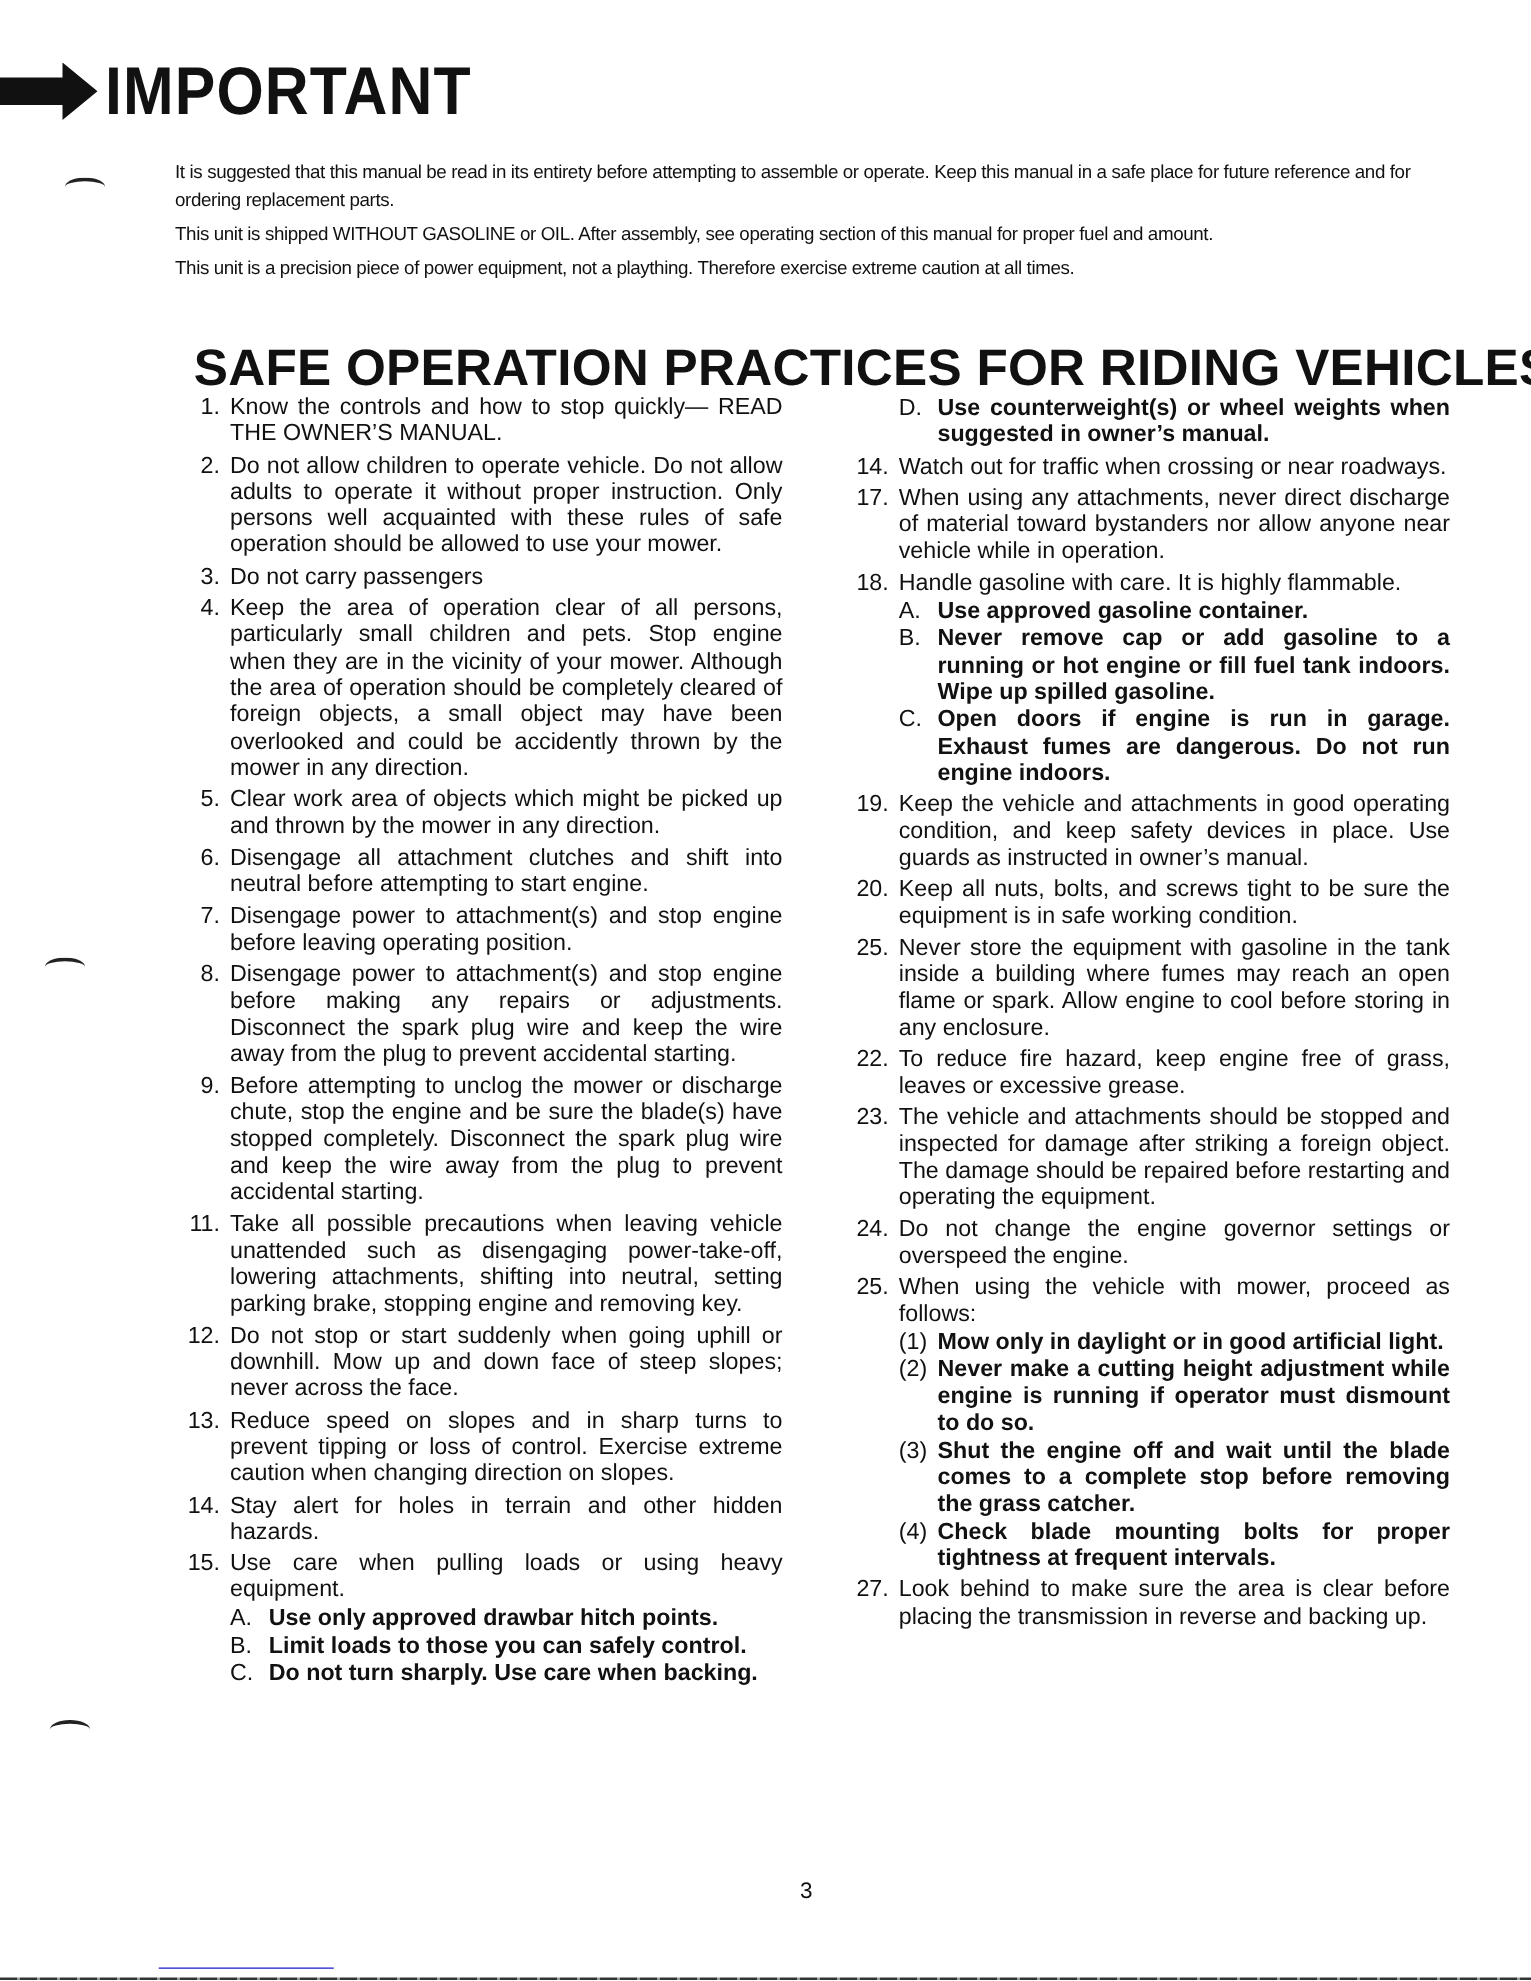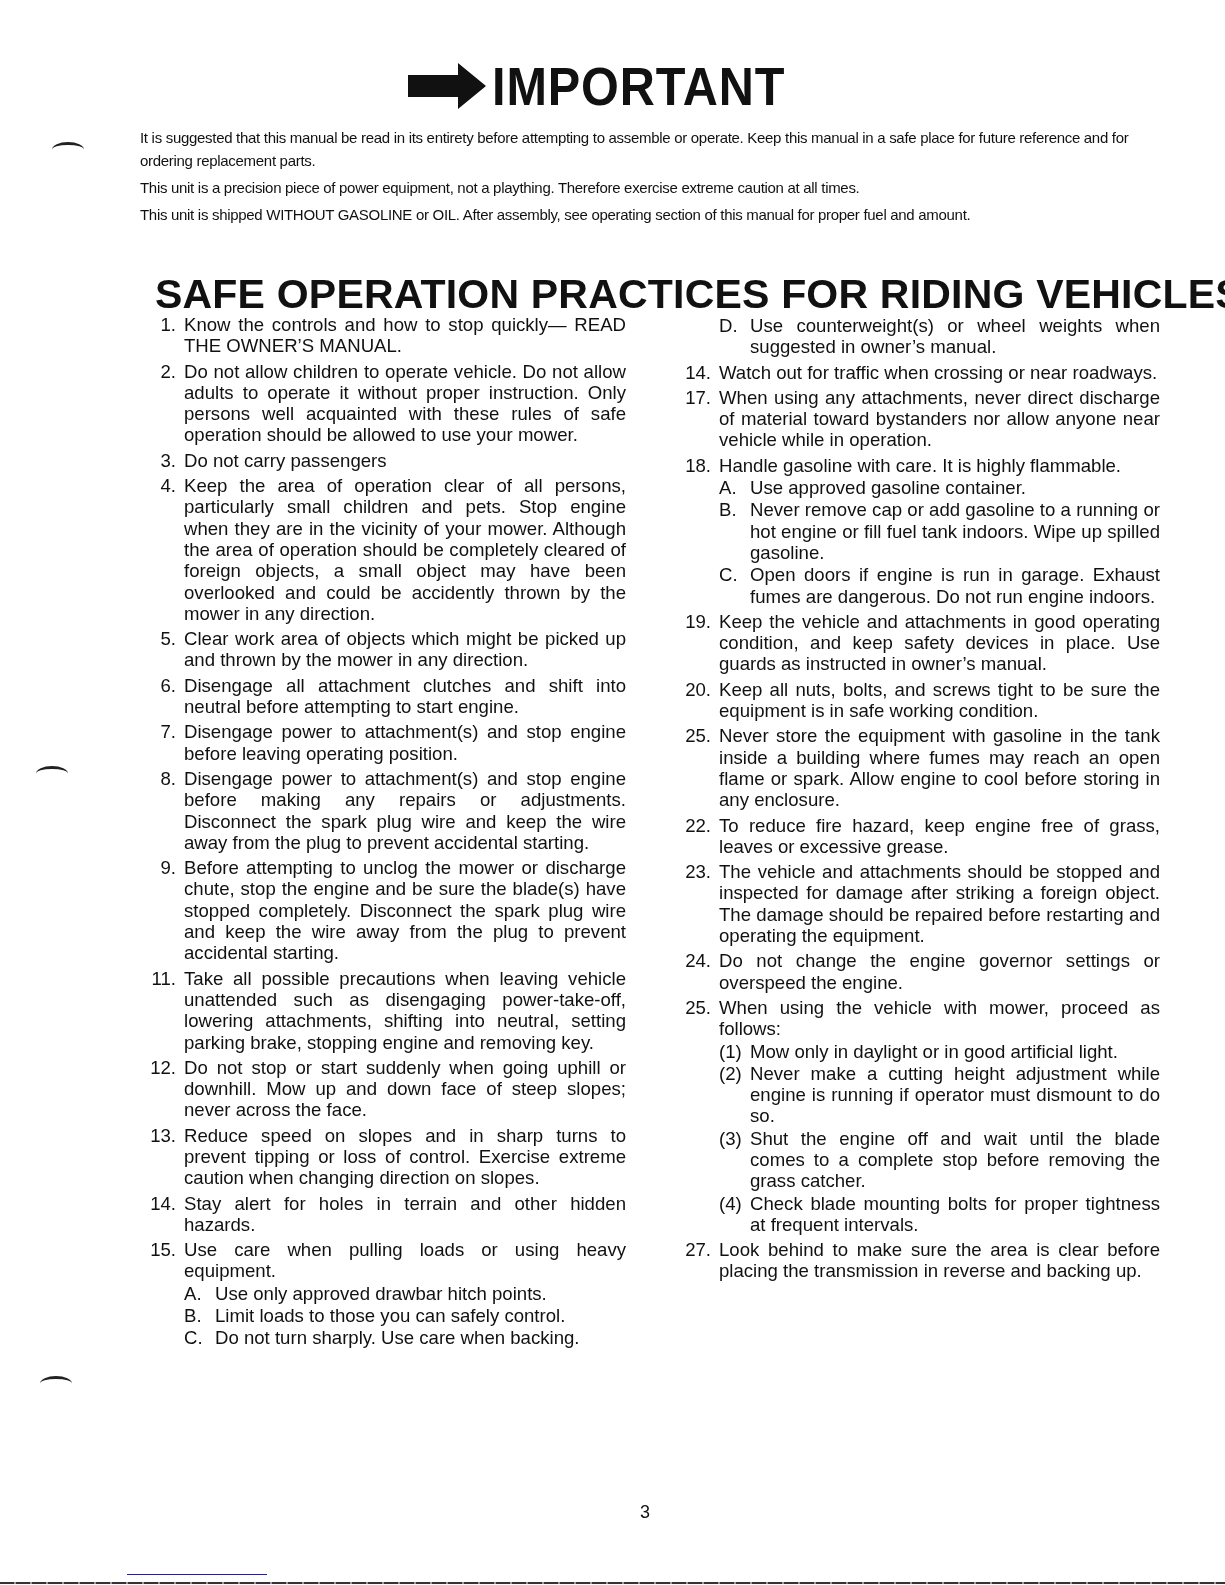--- a/index.html
+++ b/index.html
@@ -1,22 +1,22 @@
 <!DOCTYPE html>
 <html><head>
 <meta charset="utf-8">
 <style>
   html, body { margin: 0; padding: 0; background: #ffffff; }
   body {
     width: 1225px; height: 1585px; position: relative; overflow: hidden;
     font-family: "Liberation Sans", "DejaVu Sans", sans-serif; color: #111;
   }
   .header {
-    position: absolute; top: 59px; left: 0; width: 1225px;
-    display: flex; justify-content: center; align-items: center;
+    position: absolute; top: 46px; left: 0; width: 1225px;
+    display: flex; align-items: center;
   }
   .arrow { width: 80px; height: 46px; margin-right: 4px; }
   .important-title {
     font-family: "Liberation Sans", sans-serif; font-weight: bold;
     font-size: 54px; letter-spacing: 1px; line-height: 1;
     transform: scaleX(0.9); transform-origin: left center;
   }
   .intro {
     position: absolute; top: 126px; left: 140px; width: 1040px;
     font-size: 15px; line-height: 23px; letter-spacing: -0.3px;
@@ -32,21 +32,21 @@
     text-align: justify;
   }
   .col-left { top: 314px; left: 140px; width: 486px; }
   .col-right { top: 314px; left: 675px; width: 485px; }
   .item { display: flex; margin-bottom: 4px; }
   .num { width: 36px; flex: none; text-align: right; padding-right: 8px; }
   .col-right .num { width: 36px; }
   .body { flex: 1; }
   .sub { display: flex; margin-top: 1px; }
   .sub .lbl { width: 31px; flex: none; }
-  .sub .stext { flex: 1; }
+  .sub .stext { flex: 1; font-weight: bold; }
   .cont { padding-left: 44px; }
   .cont .sub .lbl { width: 31px; }
   .page-number {
     position: absolute; top: 1502px; left: 640px; font-size: 18px;
   }
   .margin-mark {
     position: absolute; width: 32px; height: 12px;
     border-top: 3px solid #222; border-radius: 50% 50% 0 0;
   }
   .link-line {
@@ -63,22 +63,22 @@
 
 <div class="header">
   <svg class="arrow" viewBox="0 0 80 46">
     <polygon points="0,12 50,12 50,0 78,23 50,46 50,34 0,34" fill="#111"></polygon>
   </svg>
   <span class="important-title">IMPORTANT</span>
 </div>
 
 <div class="intro">
   <p>It is suggested that this manual be read in its entirety before attempting to assemble or operate. Keep this manual in a safe place for future reference and for ordering replacement parts.</p>
+  <p>This unit is shipped WITHOUT GASOLINE or OIL. After assembly, see operating section of this manual for proper fuel and amount.</p>
   <p>This unit is a precision piece of power equipment, not a plaything. Therefore exercise extreme caution at all times.</p>
-  <p>This unit is shipped WITHOUT GASOLINE or OIL. After assembly, see operating section of this manual for proper fuel and amount.</p>
 </div>
 
 <div class="section-title">SAFE OPERATION PRACTICES FOR RIDING VEHICLES</div>
 
 <div class="col col-left">
   <div class="item">
       <span class="num">1.</span>
       <span class="body">Know the controls and how to stop quickly— READ THE OWNER’S MANUAL.</span>
     </div>
   <div class="item">

